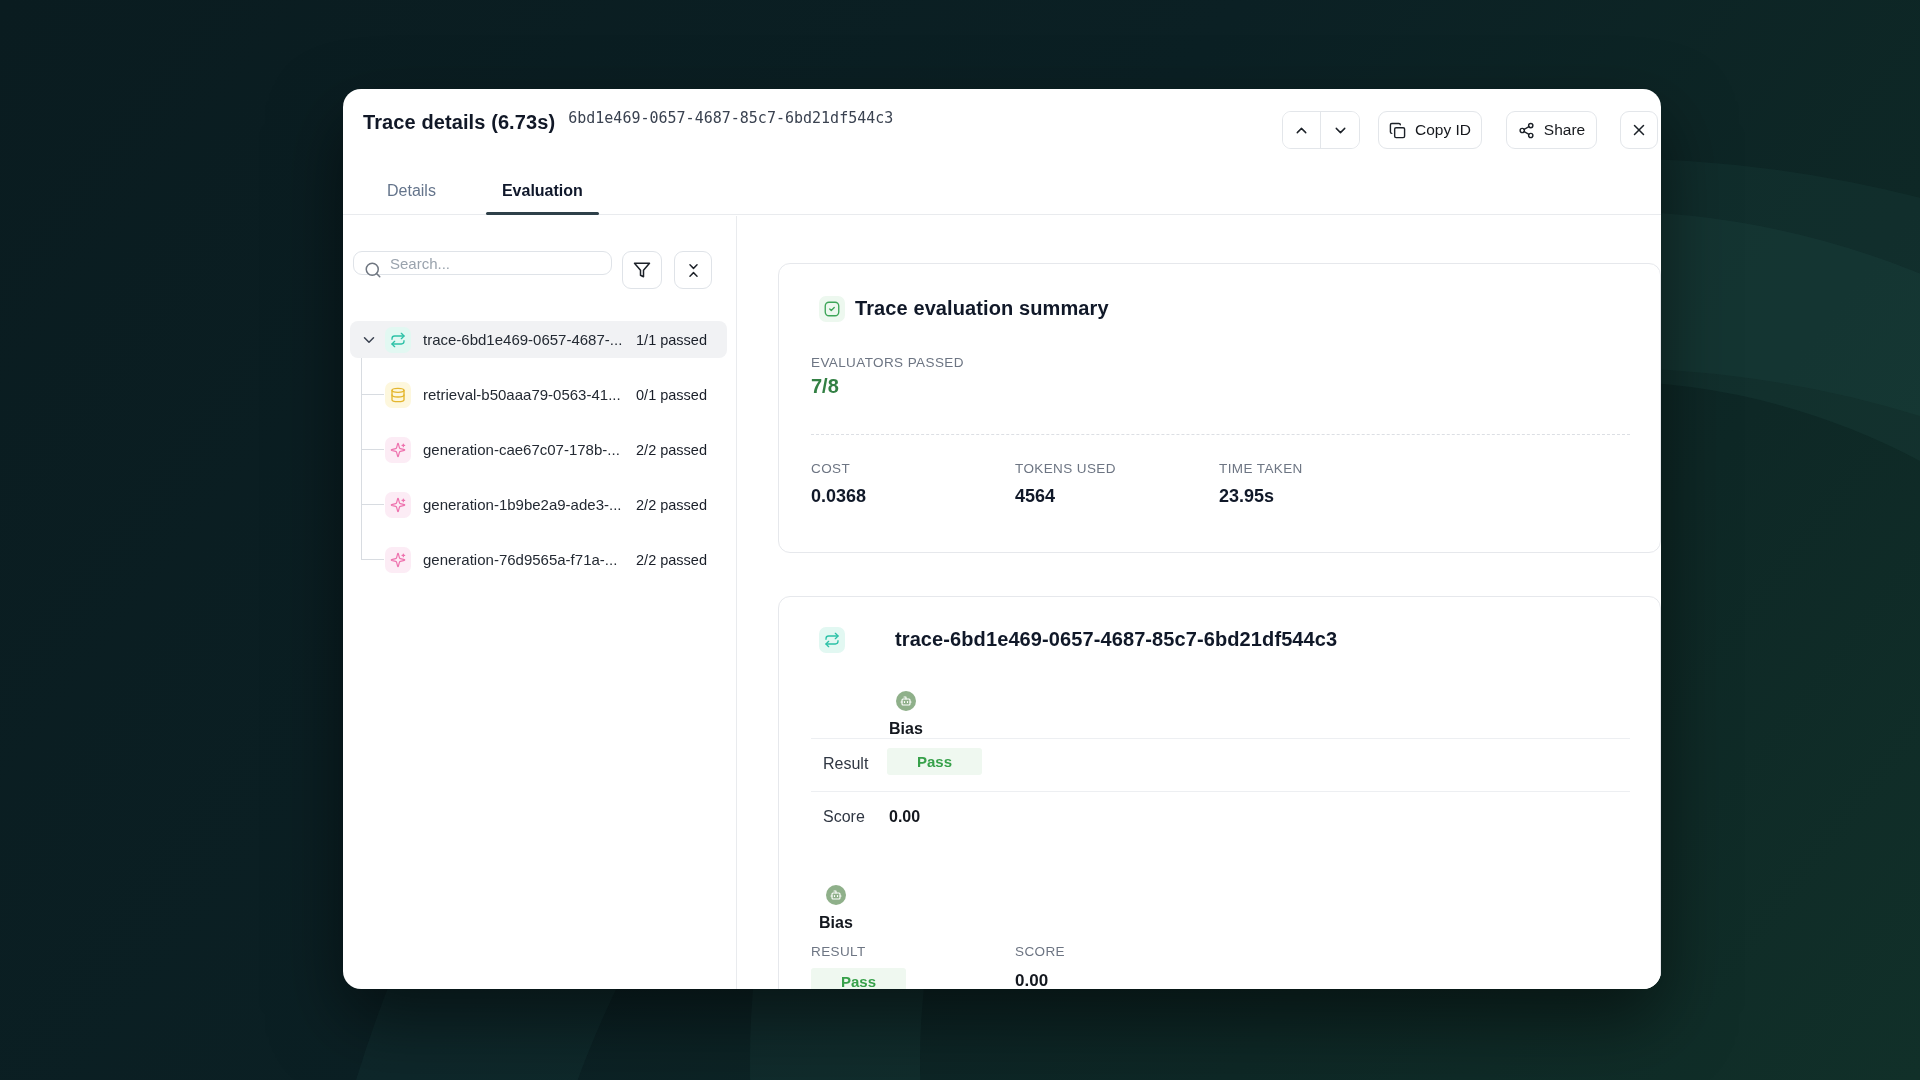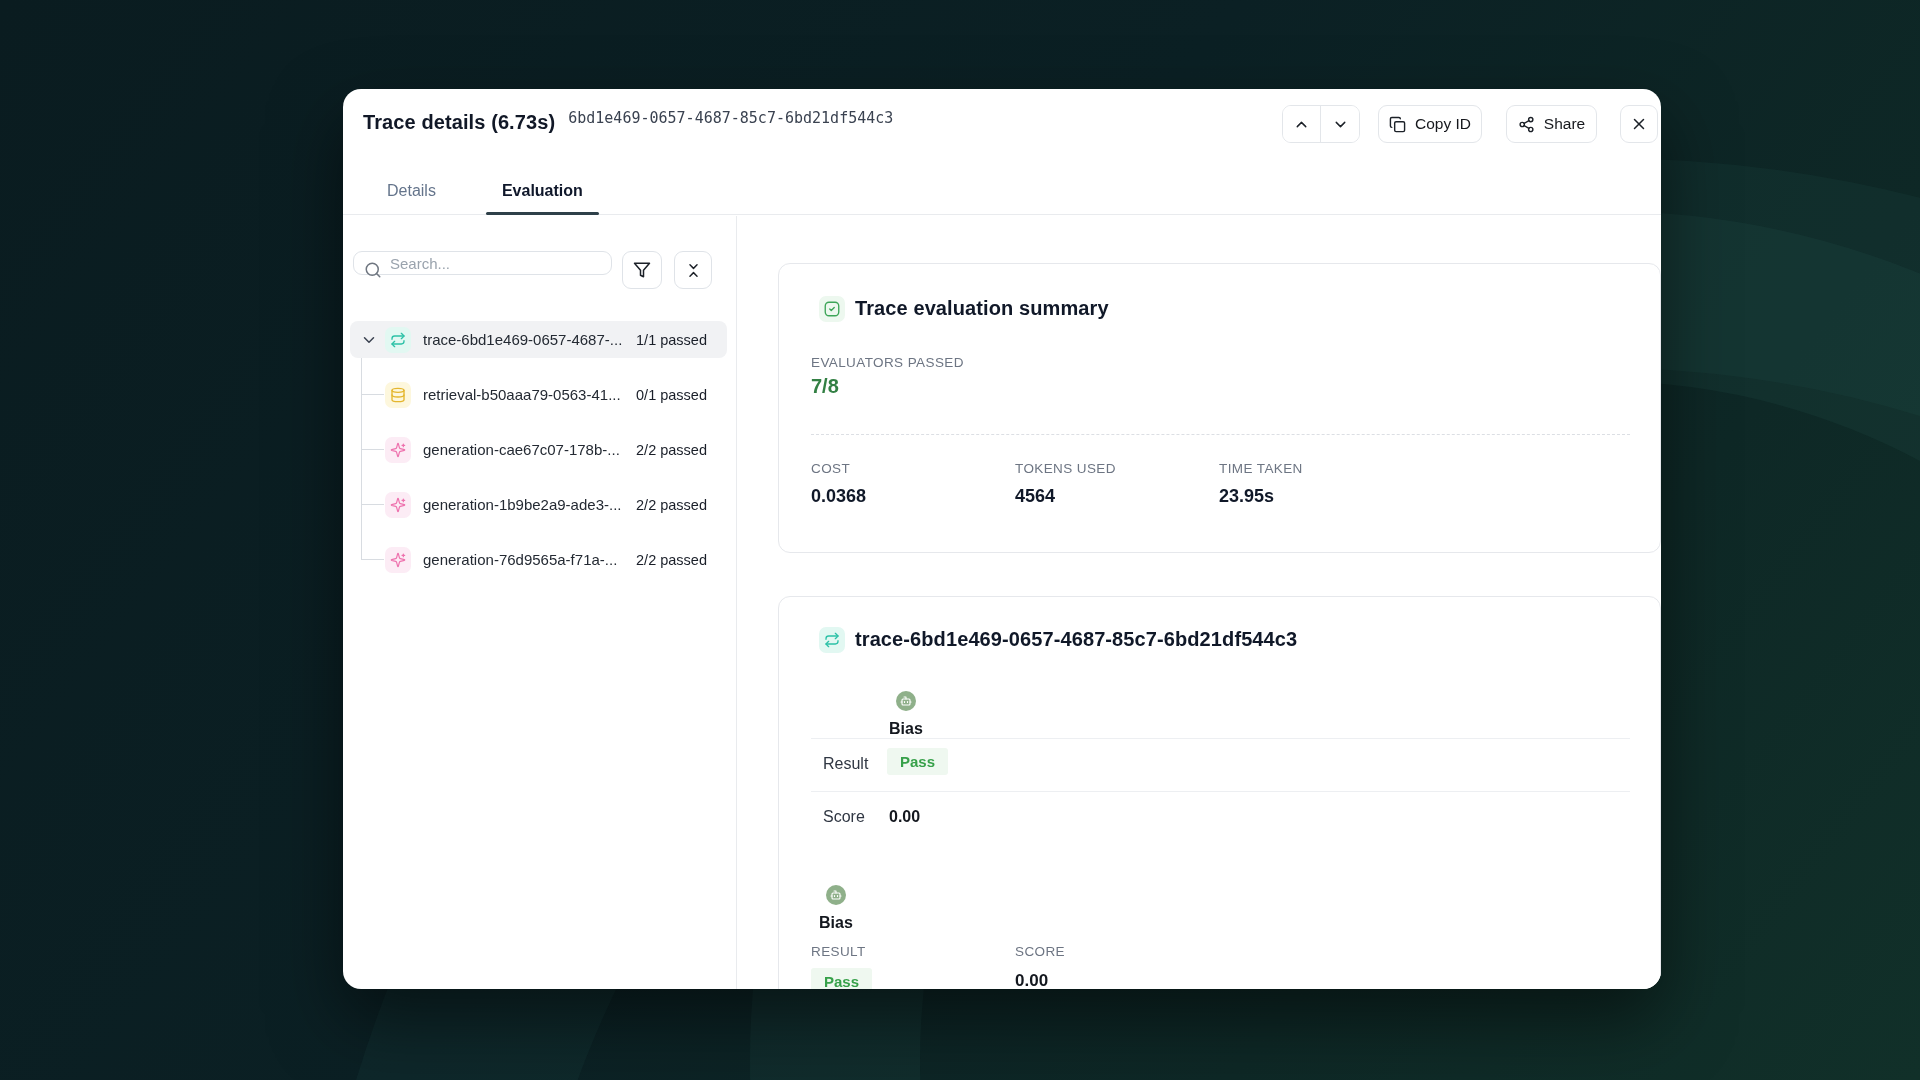--- a/index.html
+++ b/index.html
@@ -14,21 +14,21 @@
 
   .modal { position:absolute; left:343px; top:89px; width:1318px; height:900px;
     background:#ffffff; border-radius:18px; overflow:hidden;
     box-shadow:0 30px 70px rgba(0,0,0,0.5); }
 
   
   .m-header { position:relative; height:58px; }
   .title-wrap { position:absolute; left:20px; top:10px; height:38px; display:flex; align-items:center; gap:13px; }
   .m-title { font-size:20px; font-weight:700; color:#111827; letter-spacing:0.1px;margin-top:8px; }
   .m-traceid { font-family:"DejaVu Sans Mono","Liberation Mono",monospace; font-size:15px; color:#3a4250; }
-  .hdr-actions { position:absolute; right:3px; top:16px; height:38px; display:flex; align-items:center; }
+  .hdr-actions { position:absolute; right:3px; top:22px; height:38px; display:flex; align-items:center; }
   .btn { display:flex; align-items:center; justify-content:center; gap:9px; height:38px;
     background:#fff; border:1px solid #e3e6ea; border-radius:9px; cursor:pointer;
     font-size:15.5px; font-weight:500; color:#16181d; }
   .nav-group { display:flex; height:38px; border:1px solid #e3e6ea; border-radius:9px; overflow:hidden; }
   .nav-group .nav-btn { width:38px; height:36px; display:flex; align-items:center; justify-content:center; background:#fff; cursor:pointer; }
   .nav-group .nav-btn:first-child { border-right:1px solid #e3e6ea; }
   .btn-copy { width:104px; margin-left:18px; }
   .btn-share { width:91px; margin-left:24px; }
   .btn-close { width:38px; margin-left:23px; }
   .ic { stroke:#1c2128; stroke-width:2; fill:none; stroke-linecap:round; stroke-linejoin:round; }
@@ -80,40 +80,40 @@
   .card { position:absolute; left:41px; width:883px; background:#fff; border:1px solid #e6e8ec; border-radius:12px; }
   .card1 { top:47px; height:290px; }
   .card2 { top:380px; height:470px; }
 
   .c-icon-box { position:absolute; width:26px; height:26px; border-radius:7px;
     display:flex; align-items:center; justify-content:center; }
   .c-icon-box.green { background:#edf8ef; left:40px; top:32px; }
   .c-icon-box.teal { background:#e2f8f2; left:40px; top:30px; }
   .c-title { position:absolute; left:76px; font-size:20px; font-weight:700; color:#101828; letter-spacing:0.1px; }
   .card1 .c-title { top:33px; }
-  .card2 .c-title { top:31px; }
+  .card2 .c-title { top:31px;margin-left:40px; }
 
   .sec-label { font-size:13.5px; color:#6d7583; letter-spacing:0.4px; }
   .c1-evl { position:absolute; left:32px; top:91px; }
   .c1-evv { position:absolute; left:32px; top:111px; font-size:20px; font-weight:700; color:#338044; }
   .c1-div { position:absolute; left:32px; right:30px; top:170px; border-top:1px dashed #dcdfe4; }
   .stat-label { position:absolute; top:197px; }
   .stat-value { position:absolute; top:222px; font-size:18px; font-weight:600; color:#101828; }
   .col-a { left:32px; } .col-b { left:236px; } .col-c { left:440px; }
 
   .avatar { width:20px; height:20px; border-radius:50%; background:#8fb08a; flex:none;
     display:flex; align-items:center; justify-content:center; }
   .eval-head { position:absolute; display:flex; align-items:center; gap:9px;flex-direction:column; }
   .eval-name { font-size:16px; font-weight:700; color:#14181f; }
   .t-head { left:110px; top:94px; }
   .t-div { position:absolute; left:32px; right:30px; border-top:1px solid #edeff2; }
   .t-div.d1 { top:141px; } .t-div.d2 { top:194px; }
   .row-label { position:absolute; left:44px; font-size:16px; color:#2f3642; }
   .r1 { top:158px; } .r2 { top:211px; }
-  .badge { display:inline-block; padding:5px 13px; border-radius:3px; background:#eff8f0;
+  .badge { display:inline-block; padding:5px 30px; border-radius:3px; background:#eff8f0;
     color:#37a14a; font-size:15px; font-weight:600; }
   .t-badge { position:absolute; left:108px; top:151px; }
   .t-score { position:absolute; left:110px; top:211px; font-size:16px; font-weight:600; color:#14181f; }
 
   .d-head { left:40px; top:288px; }
   .d-col-label { position:absolute; top:347px; }
   .d-badge { position:absolute; left:32px; top:371px; }
   .d-score { position:absolute; left:236px; top:374px; font-size:17px; font-weight:600; color:#14181f; }
 </style>
 </head>

